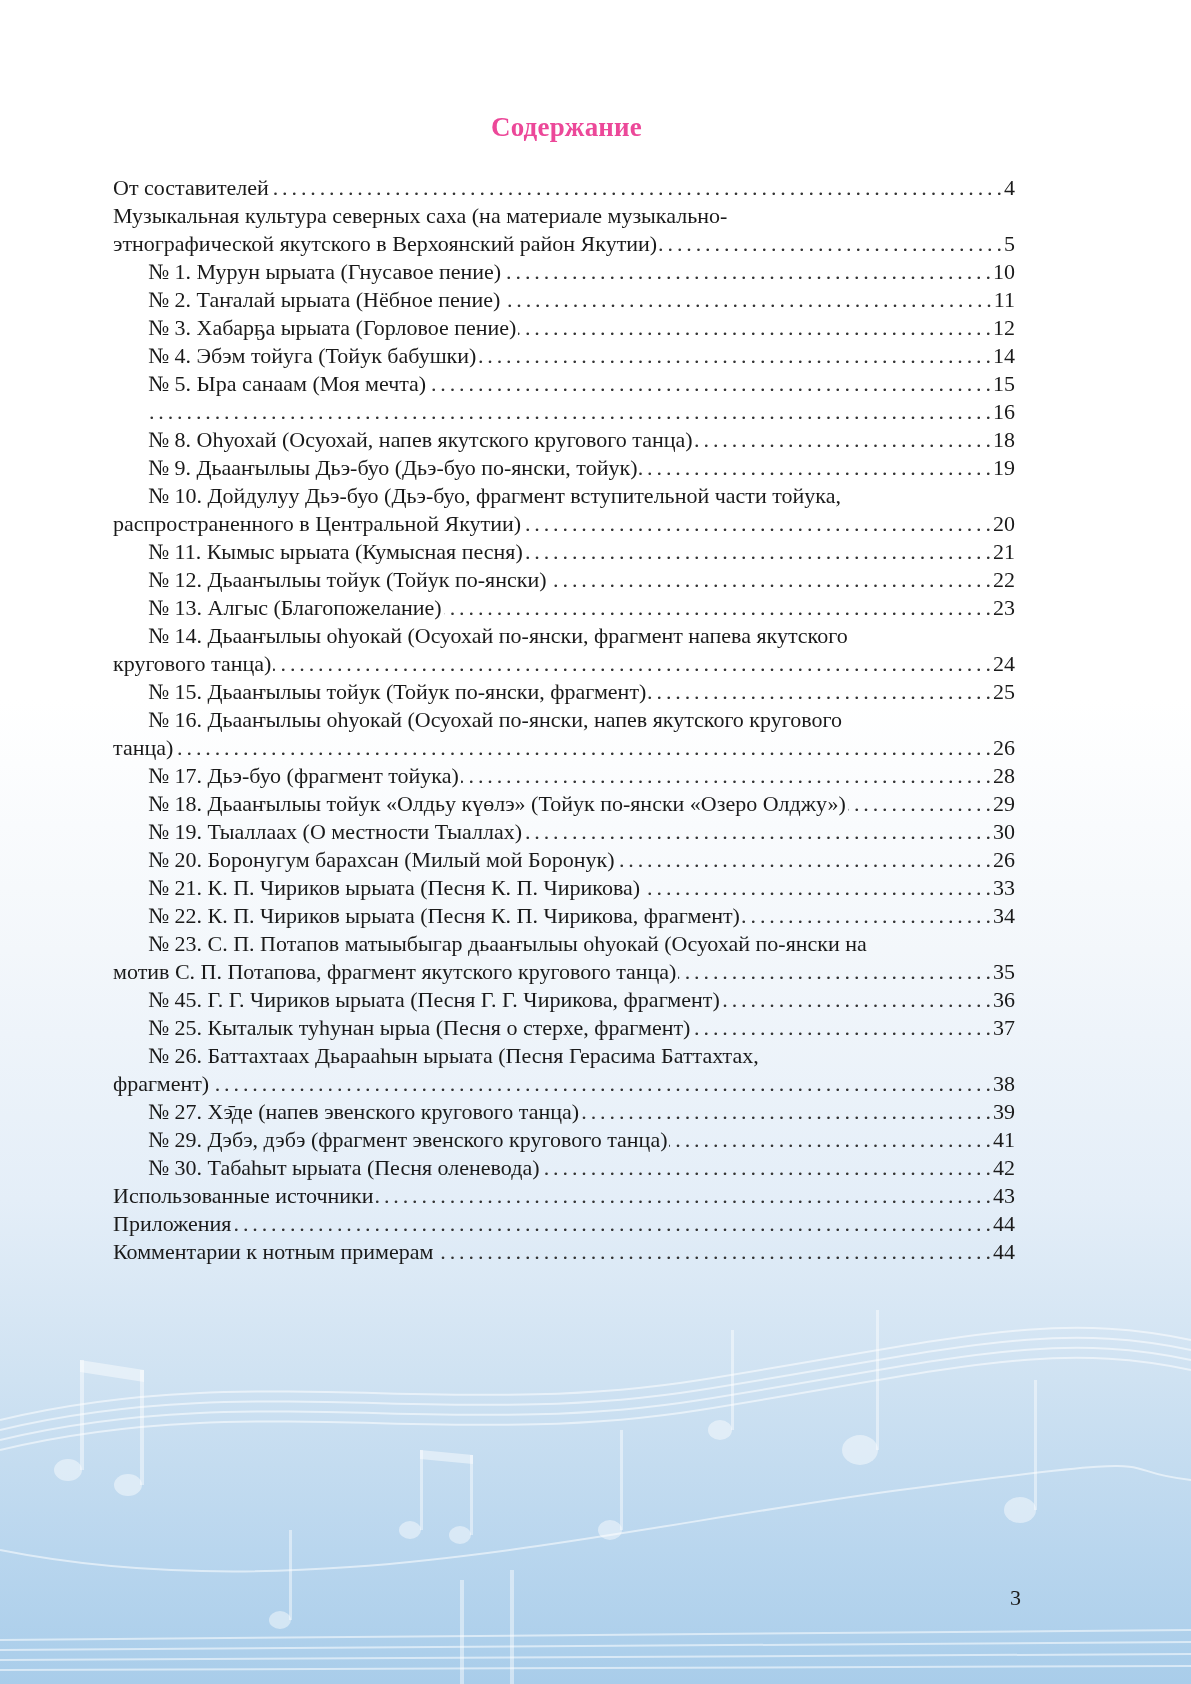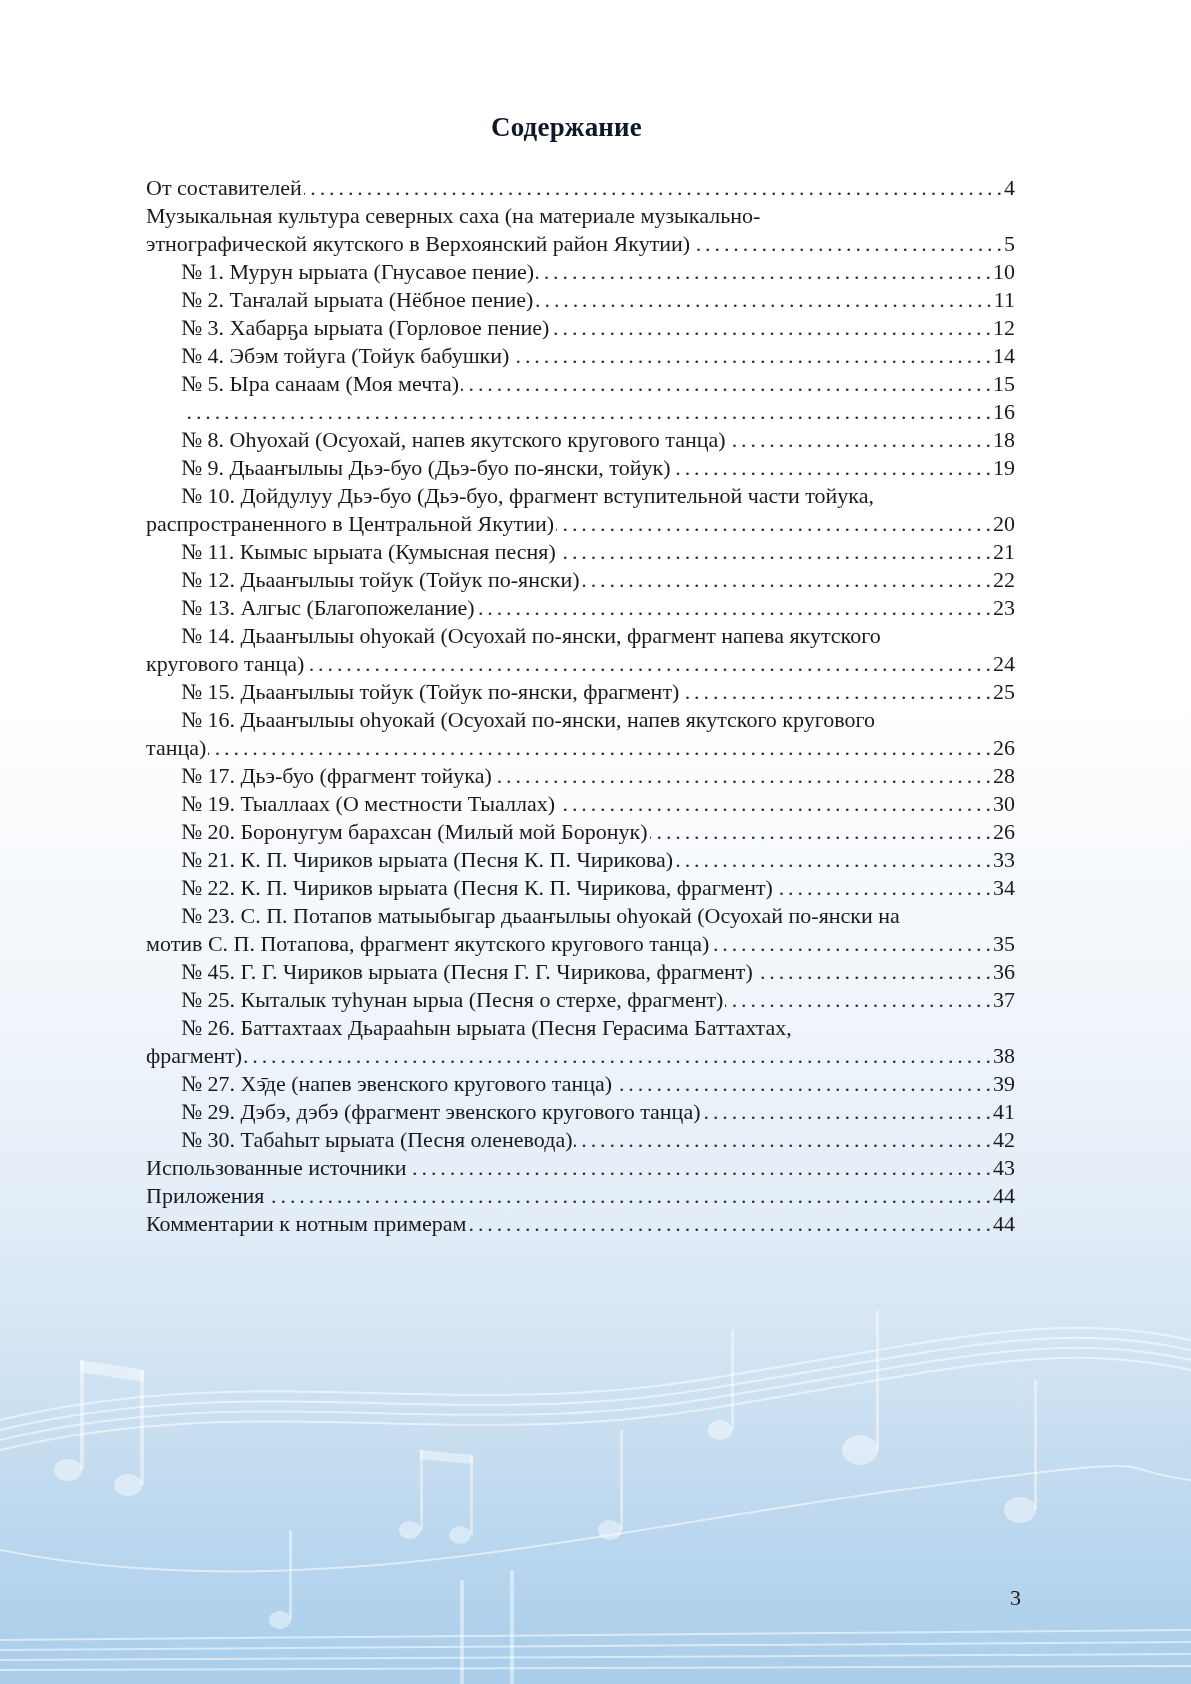--- a/index.html
+++ b/index.html
@@ -6,27 +6,27 @@
   body {
     width: 1191px; height: 1684px; position: relative; overflow: hidden;
     font-family: "DejaVu Serif", "Liberation Serif", serif;
     color: #1a1a1a;
     background: linear-gradient(180deg, #ffffff 0px, #ffffff 700px, #f3f7fb 950px, #e4eef8 1200px, #cfe2f2 1380px, #b9d6ee 1550px, #a9cdea 1684px);
   }
   .bg-art { position: absolute; left: 0; top: 1250px; width: 1191px; height: 434px; pointer-events: none; }
   .title {
     position: absolute; top: 112px; left: 0; width: 1133px; text-align: center;
     font-family: "Liberation Serif", "DejaVu Serif", serif;
-    font-weight: bold; font-size: 27px; color: #0f172a; letter-spacing: 0.2px;
+    font-weight: bold; font-size: 27px; color: #ec4899; letter-spacing: 0.2px;
   }
   .toc { position: absolute; left: 113px; top: 174px; width: 902px; }
   .line {
     height: 28px; line-height: 28px; font-size: 22px;
     font-family: "Liberation Serif", "DejaVu Serif", serif;
-    display: flex; align-items: baseline; white-space: nowrap; overflow: hidden; margin-left: 33px;
+    display: flex; align-items: baseline; white-space: nowrap; overflow: hidden;
   }
   .line.indent { padding-left: 35px; }
   .line .txt { flex: 0 0 auto; }
   .line .dots {
     flex: 1 1 auto; overflow: hidden; margin: 0 2px; letter-spacing: 2.6px; color: #333;
   }
   .line .dots::before {
     content: ". . . . . . . . . . . . . . . . . . . . . . . . . . . . . . . . . . . . . . . . . . . . . . . . . . . . . . . . . . . . . . . . . . . . . . . . . . . . . . . . . . . . . . . . . . . . . . . . . . . . . . . . . . . . . . . . . . . . . . . . . . . . . . . . . . . . . . . . . . . . . . . . . . . . . . . . . . . . . . . . . . . . . . . . . . . . . . . . . .";
     letter-spacing: 0; word-spacing: -1.6px;
     display: block; text-align: right; direction: rtl;
@@ -185,20 +185,25 @@
       <span class="txt">танца)</span>
       <span class="dots"></span>
       <span class="pg">26</span>
     </div>
     <div class="line indent">
       <span class="txt">№ 17. Дьэ-буо (фрагмент тойука)</span>
       <span class="dots"></span>
       <span class="pg">28</span>
     </div>
     <div class="line indent">
+      <span class="txt">№ 18. Дьааҥылыы тойук «Олдьу күөлэ» (Тойук по-янски «Озеро Олджу»)</span>
+      <span class="dots"></span>
+      <span class="pg">29</span>
+    </div>
+    <div class="line indent">
       <span class="txt">№ 19. Тыаллаах (О местности Тыаллах)</span>
       <span class="dots"></span>
       <span class="pg">30</span>
     </div>
     <div class="line indent">
       <span class="txt">№ 20. Боронугум барахсан (Милый мой Боронук)</span>
       <span class="dots"></span>
       <span class="pg">26</span>
     </div>
     <div class="line indent">

